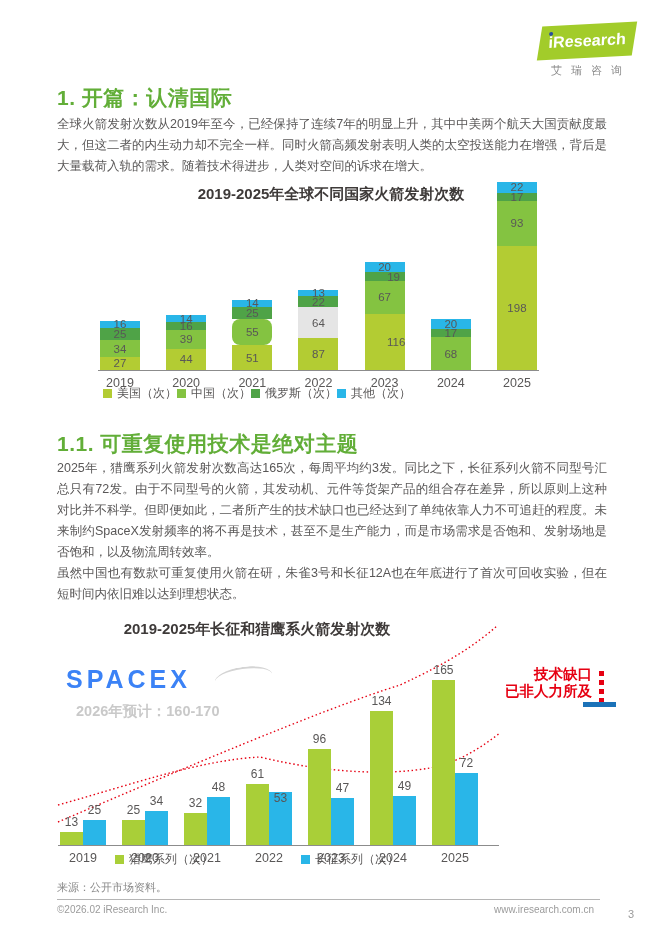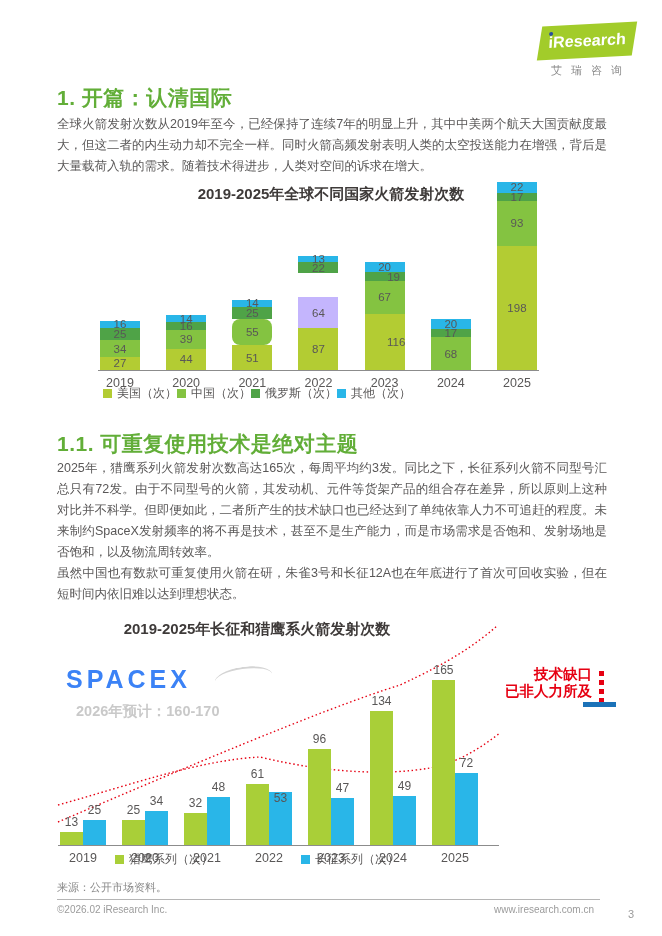--- a/index.html
+++ b/index.html
@@ -121,24 +121,24 @@
         <span class="seg-label">55</span>
       </div>
       <div class="c1-seg" style="height: 12.1px; background: rgb(79, 163, 71);">
         <span class="seg-label">25</span>
       </div>
       <div class="c1-seg" style="height: 6.8px; background: rgb(41, 182, 232);">
         <span class="seg-label">14</span>
       </div>
     </div>
     <div class="c1-col">
-      <div class="c1-seg" style="height: 42px; background: rgb(179, 204, 51);">
+      <div class="c1-seg" style="height: 32px; background: rgb(179, 204, 51);">
         <span class="seg-label">87</span>
       </div>
-      <div class="c1-seg" style="height: 31px; background: #c4b5fd; margin-top: 24px;">
+      <div class="c1-seg" style="height: 31px; background: #e5e5e5;">
         <span class="seg-label">64</span>
       </div>
       <div class="c1-seg" style="height: 10.7px; background: rgb(79, 163, 71);">
         <span class="seg-label">22</span>
       </div>
       <div class="c1-seg" style="height: 6.3px; background: rgb(41, 182, 232);">
         <span class="seg-label">13</span>
       </div>
     </div>
     <div class="c1-col">

